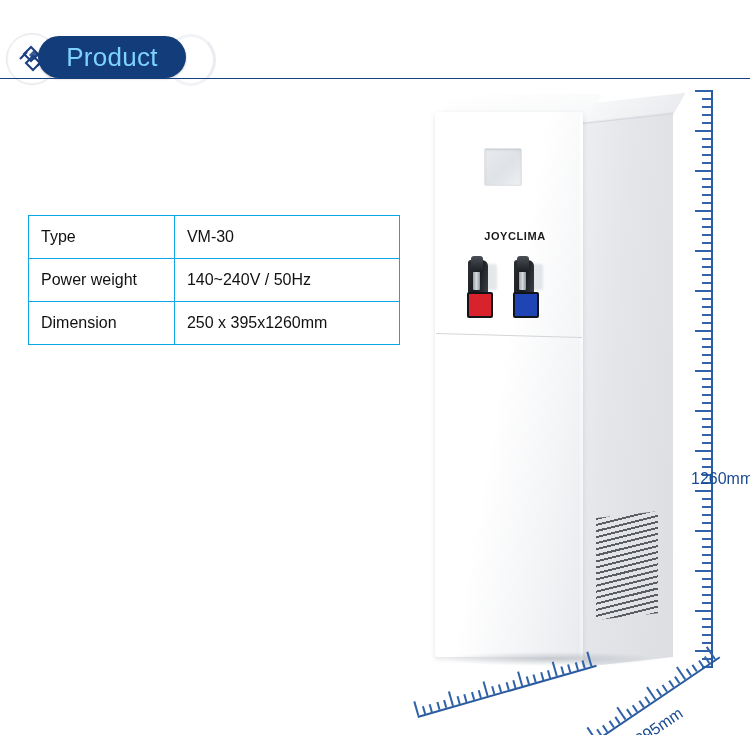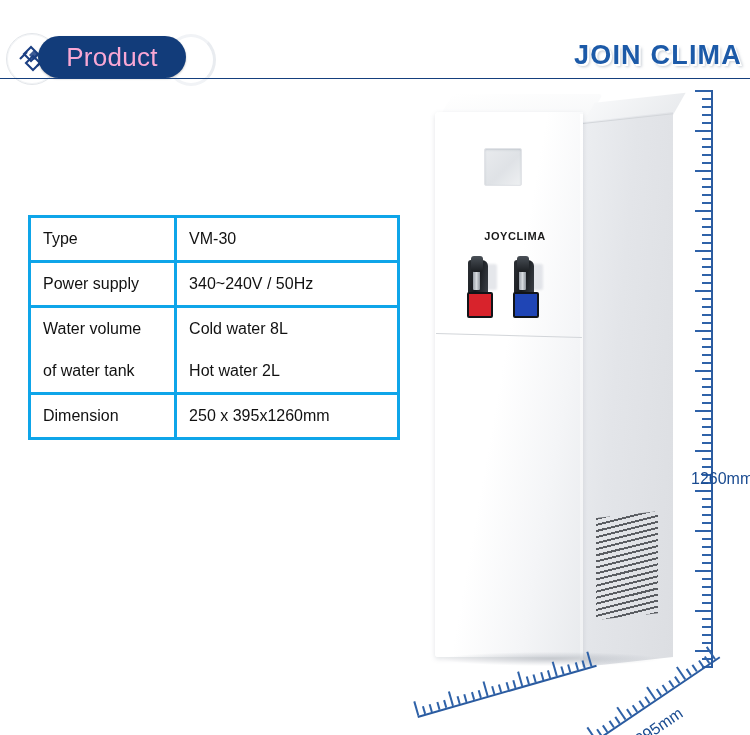--- a/index.html
+++ b/index.html
@@ -40,21 +40,21 @@
     background: #123c7a;
     border-radius: 21px;
     box-shadow: 0 1px 2px rgba(0,0,0,.25);
   }
   #product-badge-label {
     position: absolute;
     left: 0; top: 0;
     width: 148px; height: 42px;
     line-height: 42px;
     text-align: center;
-    color: #f9a8d4;
+    color: #7dd3fc;
     font-size: 26px;
     letter-spacing: .3px;
   }
   #badge-arc {
     position: absolute;
     left: 166px; top: 34px;
     width: 44px; height: 46px;
     border: 3px solid #e9ecf0;
     border-radius: 50%;
     border-left-color: transparent;
@@ -81,21 +81,21 @@
 
   
   #spec-table {
     position: absolute;
     left: 28px; top: 215px;
     width: 372px;
     border-collapse: collapse;
     background: #fff;
   }
   #spec-table td {
-    border: 3px solid #0ea5e9;
+    border: 1px solid #0ea5e9;
     font-size: 16px;
     color: #111;
     padding: 0 0 0 12px;
     height: 42px;
     vertical-align: middle;
     white-space: nowrap;
   }
   #spec-table td.k { width: 138px; }
   #spec-table td.v { width: 222px; }
   .stack-line { display: block; height: 42px; line-height: 42px; }
@@ -324,44 +324,33 @@
       <path d="M15 14 L20 9 L25 14 L20 19 Z" fill="#1b3f83" opacity=".85"></path>
     </svg>
   </div>
 
   <div id="badge-arc"></div>
 
   <div id="product-badge">
     <div id="product-badge-label">Product</div>
   </div>
 
-  <div id="brand-wordmark">JOIN CLIMA</div>
 
   <div id="header-rule"></div>
 </div>
 
 <table id="spec-table">
   <tbody>
     <tr>
       <td class="k">Type</td>
       <td class="v">VM-30</td>
     </tr>
     <tr>
-      <td class="k">Power supply</td>
-      <td class="v">340~240V / 50Hz</td>
-    </tr>
-    <tr>
-      <td class="k" style="padding:0 0 0 12px;">
-        <span class="stack-line">Water  volume</span>
-        <span class="stack-line">of water tank</span>
-      </td>
-      <td class="v" style="padding:0 0 0 12px;">
-        <span class="stack-line">Cold water 8L</span>
-        <span class="stack-line">Hot water 2L</span>
-      </td>
+      <td class="k">Power weight</td>
+      <td class="v">140~240V / 50Hz</td>
     </tr>
     <tr>
       <td class="k">Dimension</td>
       <td class="v">250 x 395x1260mm</td>
     </tr>
   </tbody>
 </table>
 
 <div id="product-stage">
 

